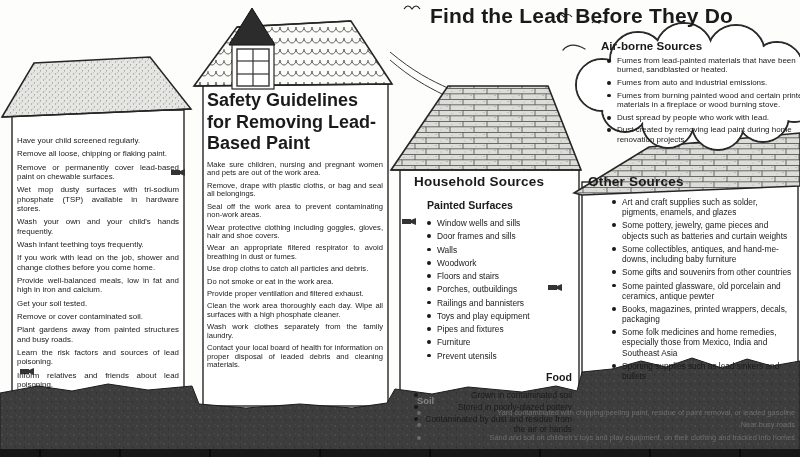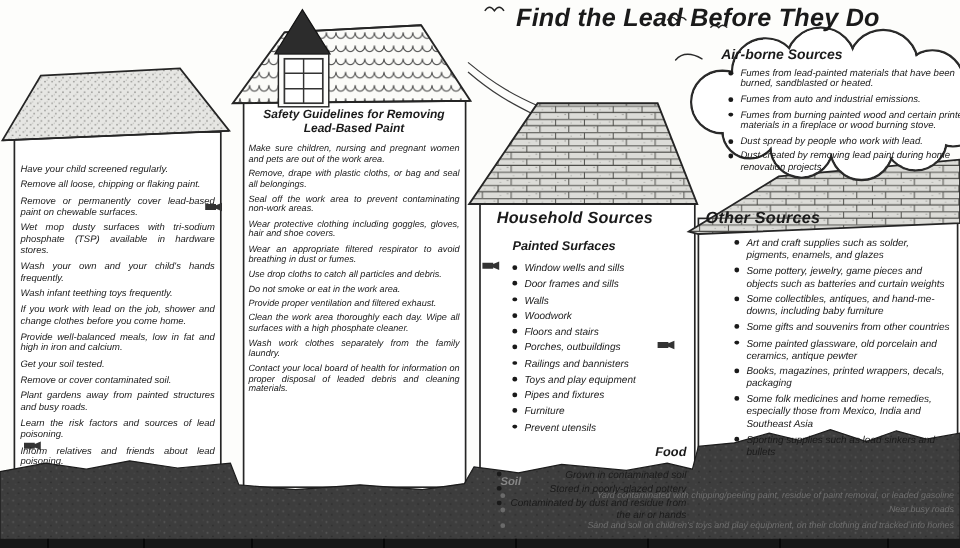--- a/index.html
+++ b/index.html
@@ -1,30 +1,30 @@
 <!DOCTYPE html>
 <html><head>
 <meta charset="utf-8">
 <style>
   html,body{margin:0;padding:0;}
   body{width:800px;height:457px;background:#ffffff;font-family:"Liberation Sans",sans-serif;color:#1a1a1a;}
-  #stage{position:relative;width:800px;height:457px;overflow:hidden;background:#fdfdfb;font-style:italic;}
+  #stage{position:relative;width:800px;height:457px;overflow:hidden;background:#fdfdfb;}
   #bg{position:absolute;left:0;top:0;}
   .overlay{position:absolute;z-index:5;}
 
   .title{left:430px;top:4px;width:350px;font-size:21px;font-weight:bold;letter-spacing:.2px;white-space:nowrap;}
 
   
   .p1{left:17px;top:136px;width:162px;}
   .p1 h2{margin:0 0 7px 0;font-size:12.6px;letter-spacing:.2px;}
   .paras div.para{font-size:7.9px;line-height:1.18;text-align:justify;margin:0 0 4px 0;}
 
   
   .p2{left:207px;top:90px;width:176px;}
-  .p2 h2{margin:0 0 6px 0;font-size:10px;text-align:center;line-height:1.2;}
+  .p2 h2{margin:0 0 6px 0;font-size:18px;text-align:left;line-height:1.2;}
   .p2 .paras div.para{font-size:7.6px;line-height:1.14;margin:0 0 3.6px 0;text-align:justify;}
 
   
   ul.bul{margin:0;padding:0;list-style:none;}
   ul.bul li{position:relative;padding-left:10px;margin:0 0 3.2px 0;}
   ul.bul li::before{content:"";position:absolute;left:0;top:3px;width:3.8px;height:3.8px;border-radius:50%;background:currentColor;}
 
   
   .p3{left:414px;top:174px;width:158px;}
   .p3 h2{margin:0 0 10px 0;font-size:13.5px;letter-spacing:.2px;}

